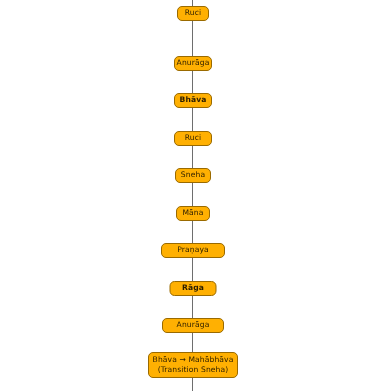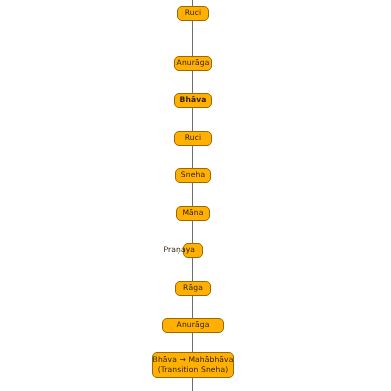--- a/index.html
+++ b/index.html
@@ -92,30 +92,30 @@
   </div>
 
   <div class="node single" style="top:168px;width:36px;">
     <span>Sneha</span>
   </div>
 
   <div class="node single" style="top:206px;width:34px;">
     <span>Māna</span>
   </div>
 
-  <div class="node single" style="top:243px;width:20px;justify-content:flex-end;">
+  <div class="node single" style="top:243px;width:64px;">
     <span>Praṇaya</span>
   </div>
 
-  <div class="node single" style="top:281px;width:36px;">
+  <div class="node single" style="top:281px;width:47px;font-weight:bold;">
     <span>Rāga</span>
   </div>
 
   <div class="node single" style="top:318px;width:62px;">
     <span>Anurāga</span>
   </div>
 
-  <div class="node terminal" style="top:352px;width:82px;">
+  <div class="node terminal" style="top:352px;width:90px;">
     <span>Bhāva → Mahābhāva</span>
     <span class="line2">(Transition Sneha)</span>
   </div>
 
 </div>
 
 </body></html>

